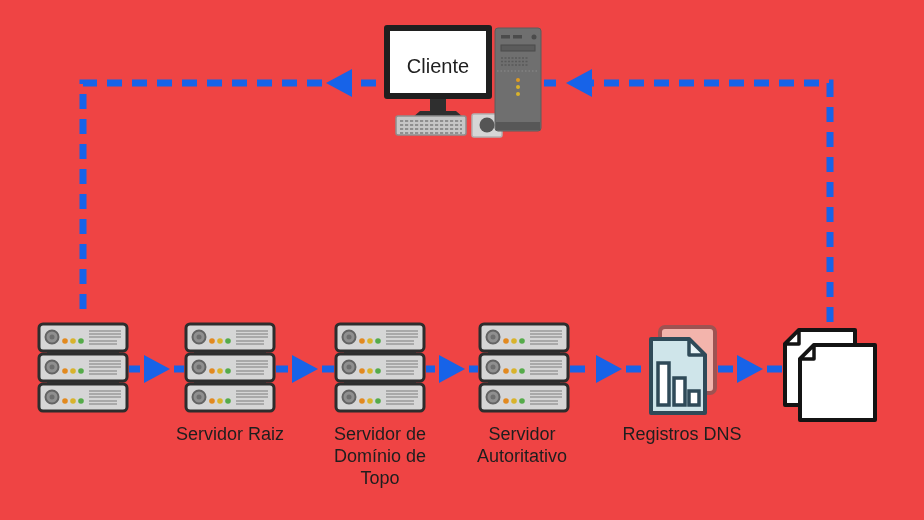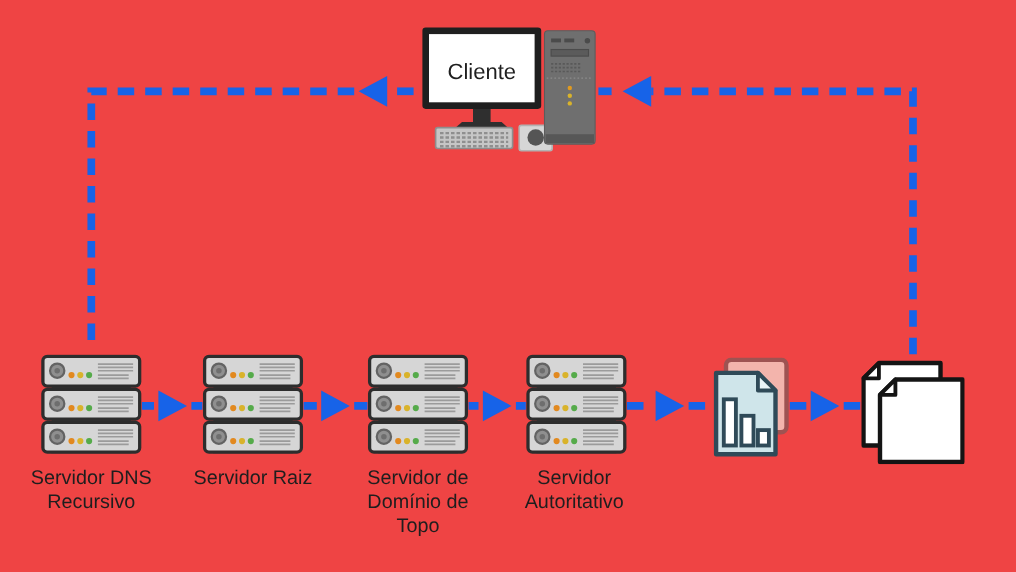--- a/index.html
+++ b/index.html
@@ -177,18 +177,18 @@
     <svg width="78" height="92">
         <use href="#sym-dns-records"></use>
       </svg>
   </div>
   <div class="node" style="left:783px; top:325px;">
     <svg width="94" height="97">
         <use href="#sym-site-files"></use>
       </svg>
   </div>
 
-  <div class="diagram-label lbl-1">Servidor DNS Recursivo</div>
   <div class="diagram-label lbl-2">Servidor Raiz</div>
   <div class="diagram-label lbl-3">Servidor de Domínio de Topo</div>
   <div class="diagram-label lbl-4">Servidor Autoritativo</div>
+  <div class="diagram-label lbl-5">Registros DNS</div>
 
 </div>
 
 </body></html>

